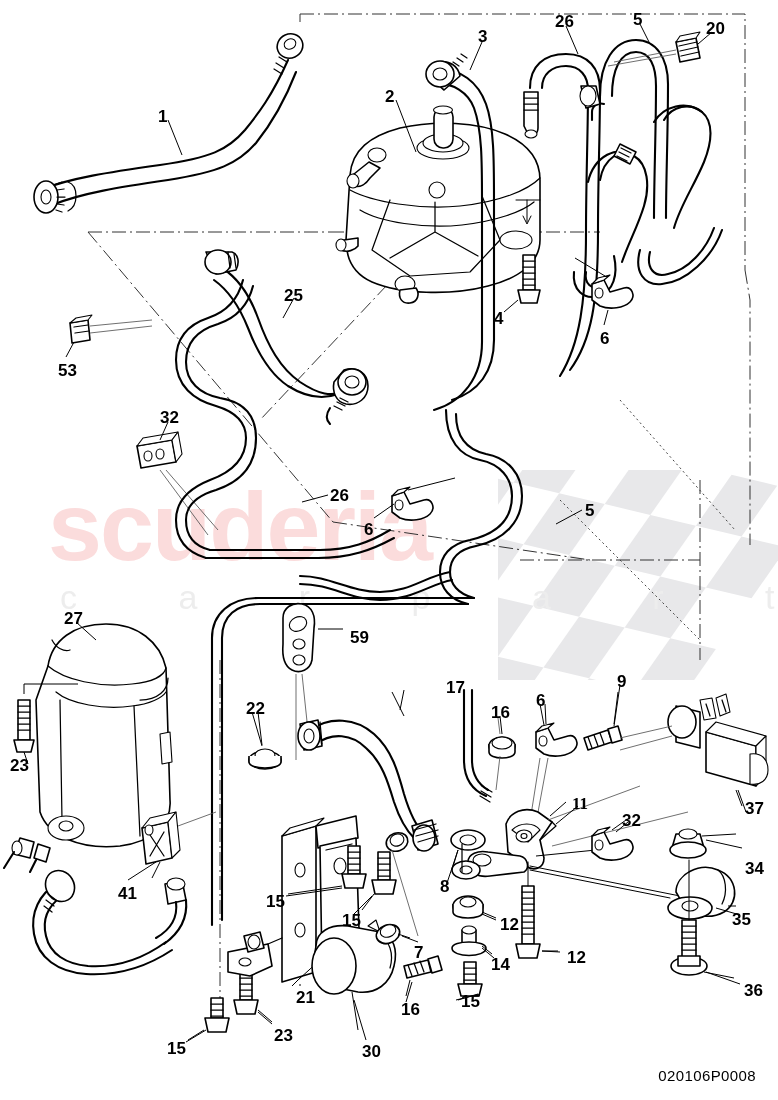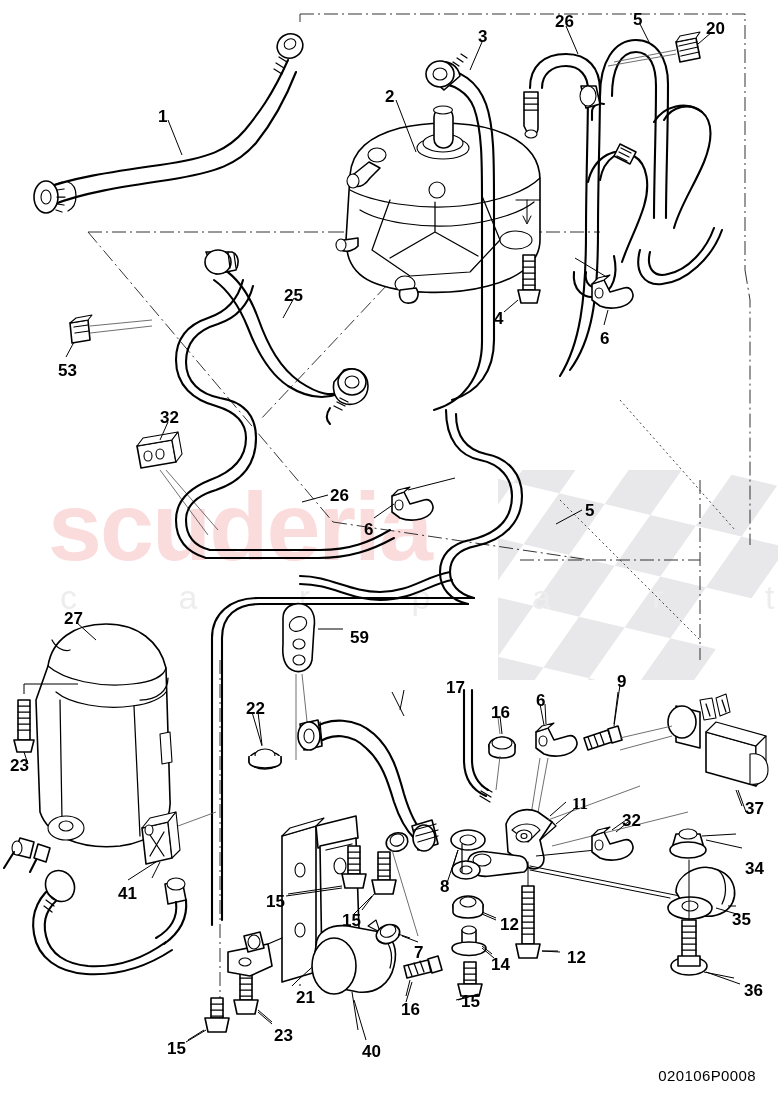--- a/index.html
+++ b/index.html
@@ -716,20 +716,20 @@
       <div class="callout" style="left: 342px; top: 912px;">15</div>
       <div class="callout" style="left: 500px; top: 916px;">12</div>
       <div class="callout" style="left: 567px; top: 949px;">12</div>
       <div class="callout" style="left: 491px; top: 956px;">14</div>
       <div class="callout" style="left: 414px; top: 944px;">7</div>
       <div class="callout" style="left: 744px; top: 982px;">36</div>
       <div class="callout" style="left: 461px; top: 993px;">15</div>
       <div class="callout" style="left: 401px; top: 1001px;">16</div>
       <div class="callout" style="left: 296px; top: 989px;">21</div>
       <div class="callout" style="left: 118px; top: 885px;">41</div>
-      <div class="callout" style="left: 362px; top: 1043px;">40</div>
+      <div class="callout" style="left: 362px; top: 1043px;">30</div>
       <div class="callout" style="left: 274px; top: 1027px;">23</div>
       <div class="callout" style="left: 167px; top: 1040px;">15</div>
     </div>
 
   <div id="refcode">020106P0008</div>
 
 </div>
 
 </body></html>

